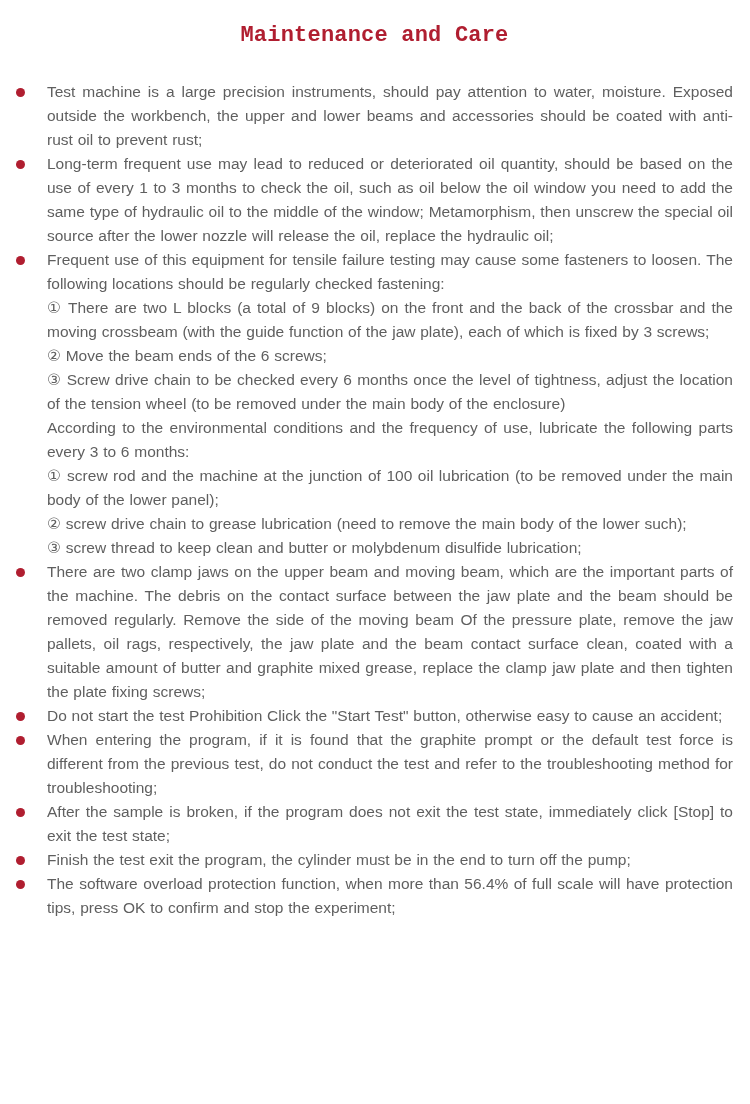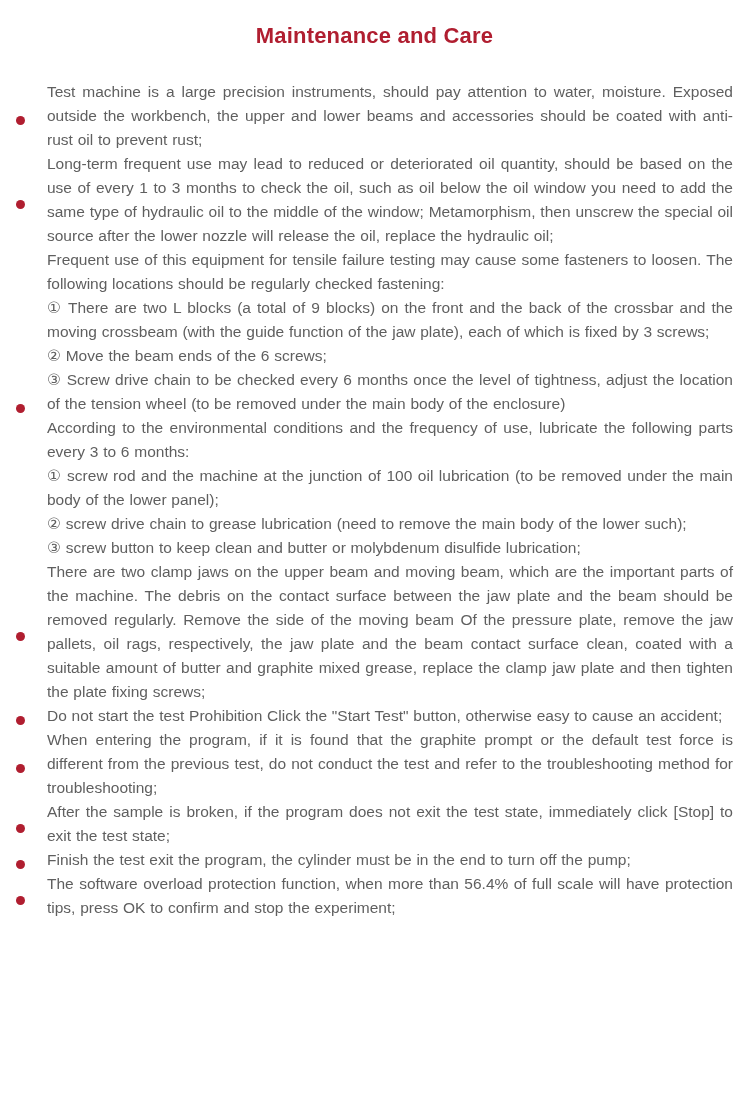--- a/index.html
+++ b/index.html
@@ -16,35 +16,35 @@
   }
   .page {
     width: 750px;
     height: 1104px;
     background: var(--page-bg);
     padding: 22px 17px 0 16px;
     overflow: hidden;
     font-family: "Liberation Sans", "DejaVu Sans", sans-serif;
   }
   .doc-title {
-    font-family: Liberation Sans, sans-serif;
+    font-family: Liberation Mono, monospace;
     font-weight: bold;
     font-size: 22px;
     line-height: 28px;
     color: var(--title-color);
     text-align: center;
     margin: 0 0 30px 0;
     letter-spacing: 0.2px;
   }
   .bullet-list {
     width: 100%;
   }
   .bullet-item {
     display: flex;
-    align-items: center;
+    align-items: flex-start;
   }
   .bullet-dot {
     flex: none;
     width: 9px;
     height: 9px;
     border-radius: 50%;
     background: var(--bullet-color);
     margin-top: 8px;
   }
   .bullet-content {
@@ -87,21 +87,21 @@
   <div class="bullet-item">
     <span class="bullet-dot"></span>
     <div class="bullet-content">
           <p class="bullet-paragraph">Frequent use of this equipment for tensile failure testing may cause some fasteners to loosen. The following locations should be regularly checked fastening:</p>
           <p class="bullet-paragraph">① There are two L blocks (a total of 9 blocks) on the front and the back of the crossbar and the moving crossbeam (with the guide function of the jaw plate), each of which is fixed by 3 screws;</p>
           <p class="bullet-paragraph">② Move the beam ends of the 6 screws;</p>
           <p class="bullet-paragraph">③ Screw drive chain to be checked every 6 months once the level of tightness, adjust the location of the tension wheel (to be removed under the main body of the enclosure)</p>
           <p class="bullet-paragraph">According to the environmental conditions and the frequency of use, lubricate the following parts every 3 to 6 months:</p>
           <p class="bullet-paragraph">① screw rod and the machine at the junction of 100 oil lubrication (to be removed under the main body of the lower panel);</p>
           <p class="bullet-paragraph">② screw drive chain to grease lubrication (need to remove the main body of the lower such);</p>
-          <p class="bullet-paragraph">③ screw button to keep clean and butter or molybdenum disulfide lubrication;</p>
+          <p class="bullet-paragraph">③ screw thread to keep clean and butter or molybdenum disulfide lubrication;</p>
         </div>
   </div>
 
   <div class="bullet-item">
     <span class="bullet-dot"></span>
     <div class="bullet-content">
           <p class="bullet-paragraph">There are two clamp jaws on the upper beam and moving beam, which are the important parts of the machine. The debris on the contact surface between the jaw plate and the beam should be removed regularly. Remove the side of the moving beam Of the pressure plate, remove the jaw pallets, oil rags, respectively, the jaw plate and the beam contact surface clean, coated with a suitable amount of butter and graphite mixed grease, replace the clamp jaw plate and then tighten the plate fixing screws;</p>
         </div>
   </div>
 

